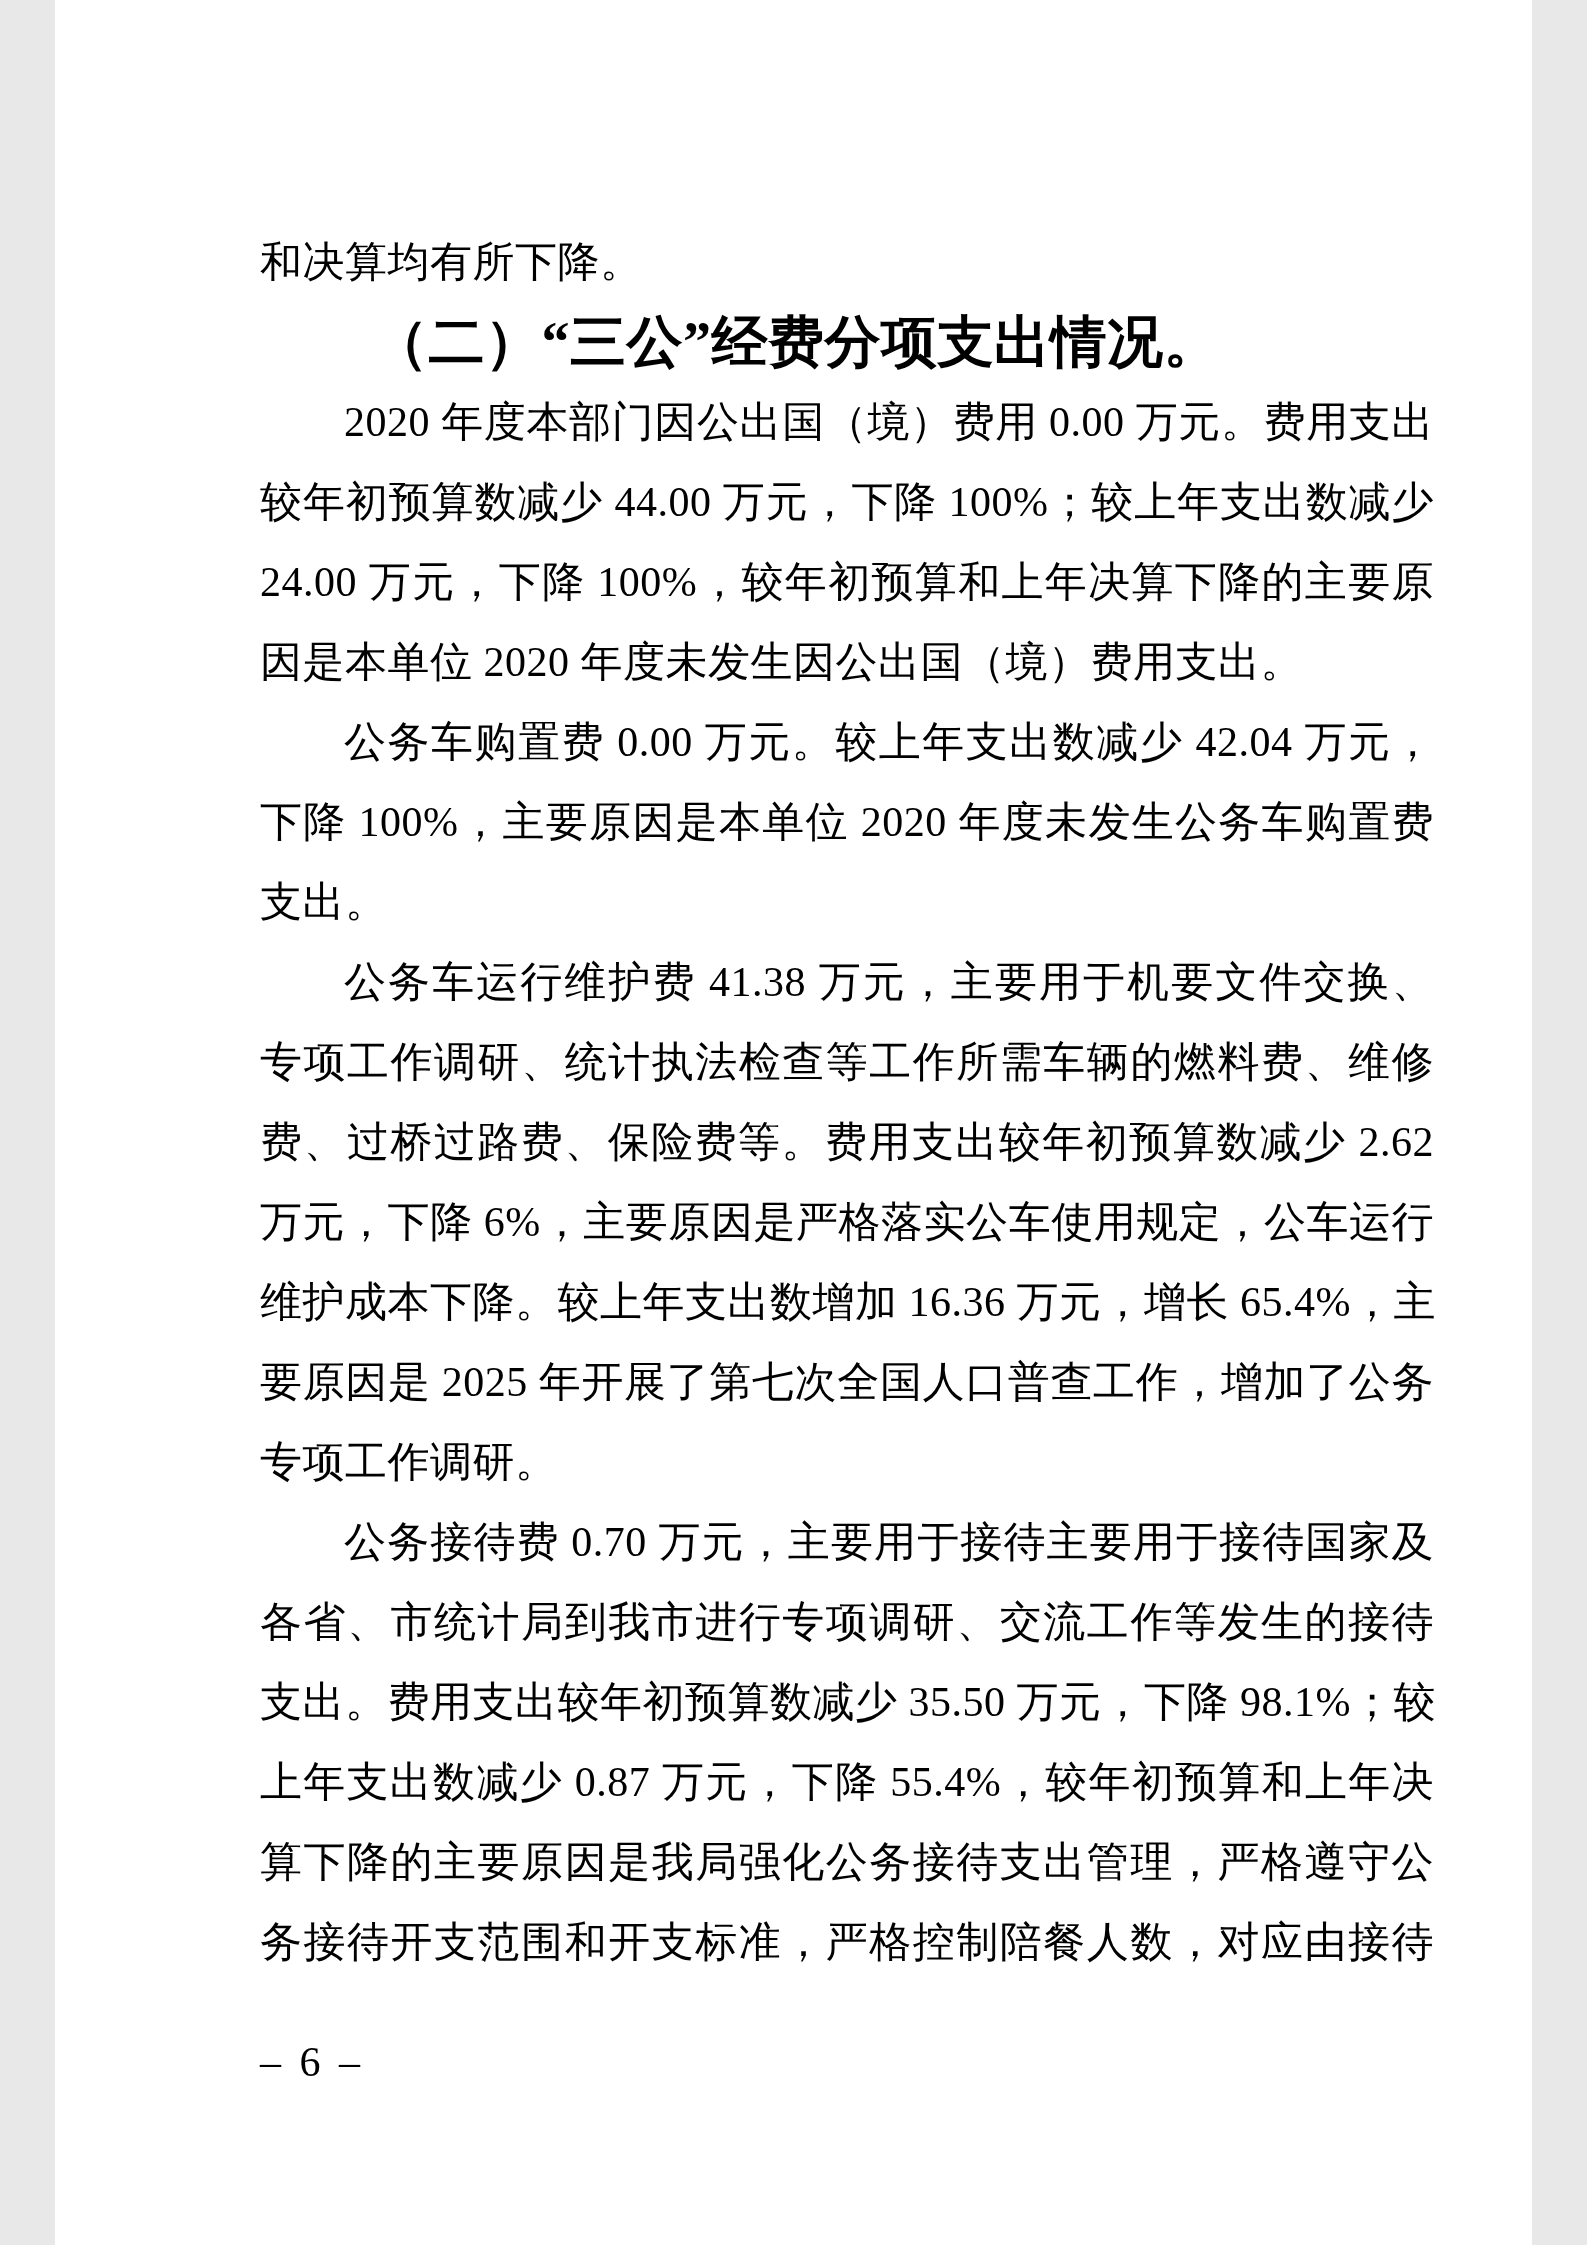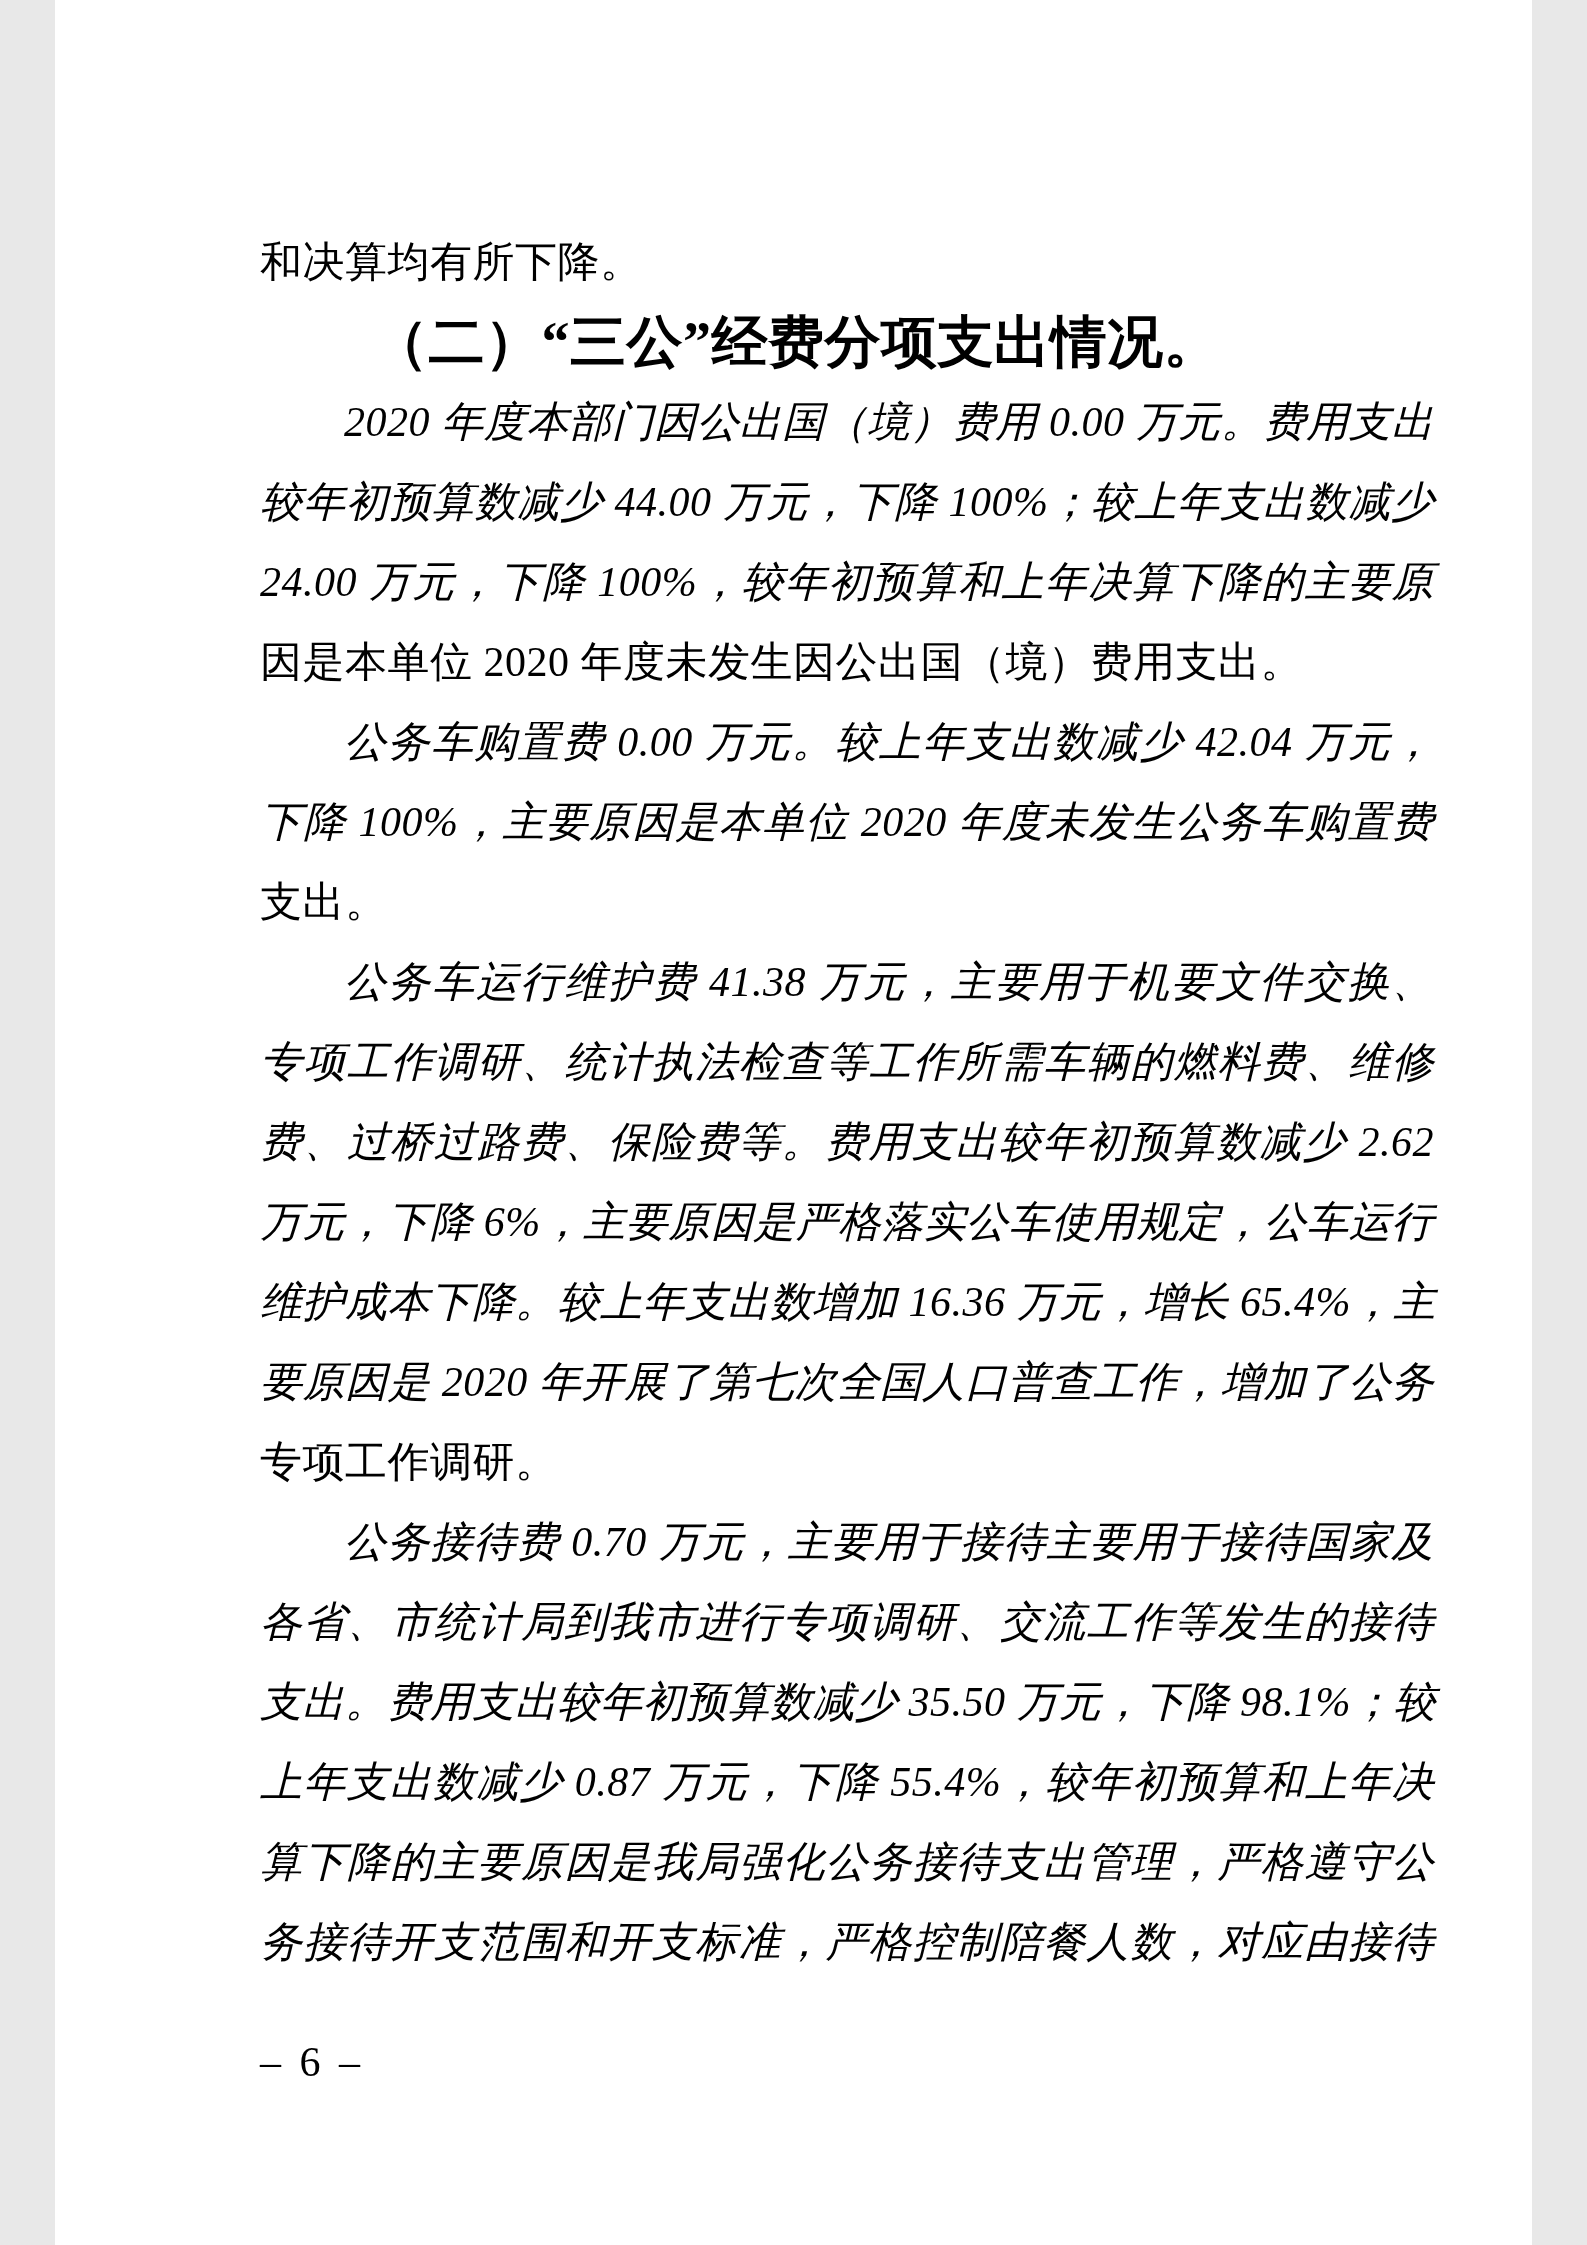--- a/index.html
+++ b/index.html
@@ -31,21 +31,20 @@
     text-align: left;
     letter-spacing: 0.5px;
   }
   .line.indent {
     text-indent: 2em;
   }
   .line.justify {
     text-align: justify;
     text-align-last: justify;
     text-justify: inter-character;
-    font-style: italic;
   }
   .line.heading {
     font-weight: 700;
     font-size: 56px;
   }
   .page-number {
     position: absolute;
     left: 205px;
     top: 2032px;
     height: 60px;
@@ -66,21 +65,21 @@
     <div class="line justify">24.00 万元，下降 100%，较年初预算和上年决算下降的主要原</div>
     <div class="line">因是本单位 2020 年度未发生因公出国（境）费用支出。</div>
     <div class="line indent justify">公务车购置费 0.00 万元。较上年支出数减少 42.04 万元，</div>
     <div class="line justify">下降 100%，主要原因是本单位 2020 年度未发生公务车购置费</div>
     <div class="line">支出。</div>
     <div class="line indent justify">公务车运行维护费 41.38 万元，主要用于机要文件交换、</div>
     <div class="line justify">专项工作调研、统计执法检查等工作所需车辆的燃料费、维修</div>
     <div class="line justify">费、过桥过路费、保险费等。费用支出较年初预算数减少 2.62</div>
     <div class="line justify">万元，下降 6%，主要原因是严格落实公车使用规定，公车运行</div>
     <div class="line justify">维护成本下降。较上年支出数增加 16.36 万元，增长 65.4%，主</div>
-    <div class="line justify">要原因是 2020 年开展了第七次全国人口普查工作，增加了公务</div>
+    <div class="line justify">要原因是 2025 年开展了第七次全国人口普查工作，增加了公务</div>
     <div class="line">专项工作调研。</div>
     <div class="line indent justify">公务接待费 0.70 万元，主要用于接待主要用于接待国家及</div>
     <div class="line justify">各省、市统计局到我市进行专项调研、交流工作等发生的接待</div>
     <div class="line justify">支出。费用支出较年初预算数减少 35.50 万元，下降 98.1%；较</div>
     <div class="line justify">上年支出数减少 0.87 万元，下降 55.4%，较年初预算和上年决</div>
     <div class="line justify">算下降的主要原因是我局强化公务接待支出管理，严格遵守公</div>
     <div class="line justify">务接待开支范围和开支标准，严格控制陪餐人数，对应由接待</div>
   </div>
   <div class="page-number">– 6 –</div>
 </div>

